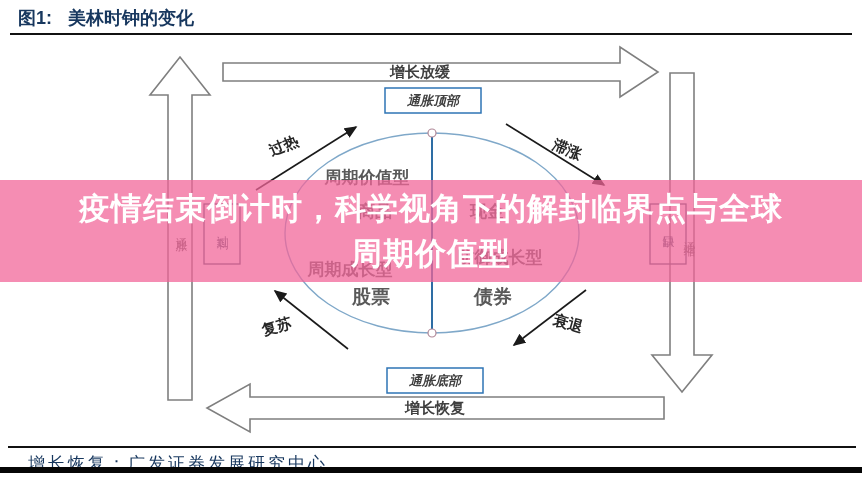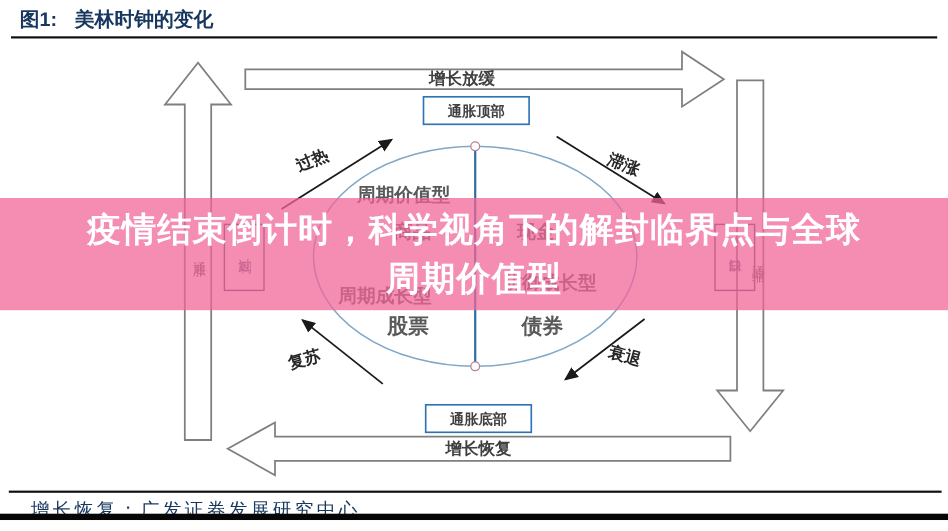--- a/index.html
+++ b/index.html
@@ -5,21 +5,21 @@
   html,body{margin:0;padding:0;background:#fff;}
   .page{position:relative;width:862px;height:473px;background:#ffffff;overflow:hidden;
         font-family:"Liberation Sans","DejaVu Sans",sans-serif;}
   
   .title-row{position:absolute;left:18px;top:6px;font-size:18px;font-weight:bold;color:#17375E;}
   .title-row .fig-label{margin-right:16px;}
   .title-rule{position:absolute;left:10px;top:33px;width:842px;height:2px;background:#111;}
   
   .diagram-svg{position:absolute;left:0;top:0;z-index:1;}
   .lbl{position:absolute;z-index:2;transform:translate(-50%,-50%);white-space:nowrap;color:#595959;font-weight:bold;}
-  .lbl.small{font-size:13px;color:#404040;}
+  .lbl.small{font-size:13px;color:#404040;font-style:italic;}
   .lbl.arrowlbl{font-size:15px;color:#404040;}
   .lbl.style{font-size:17px;text-align:right;}
   .lbl.asset{font-size:17px;}
   .lbl.big{font-size:19px;}
   .lbl.corner{font-size:15px;font-weight:600;color:#262626;}
   .vtext{position:absolute;z-index:2;writing-mode:vertical-rl;text-orientation:upright;
          font-size:12px;color:#44546A;letter-spacing:2px;transform:translate(-50%,0);}
   
   .banner{position:absolute;left:0;top:180px;width:862px;height:102px;z-index:5;
           background:rgba(242,101,153,0.74);display:flex;flex-direction:column;

